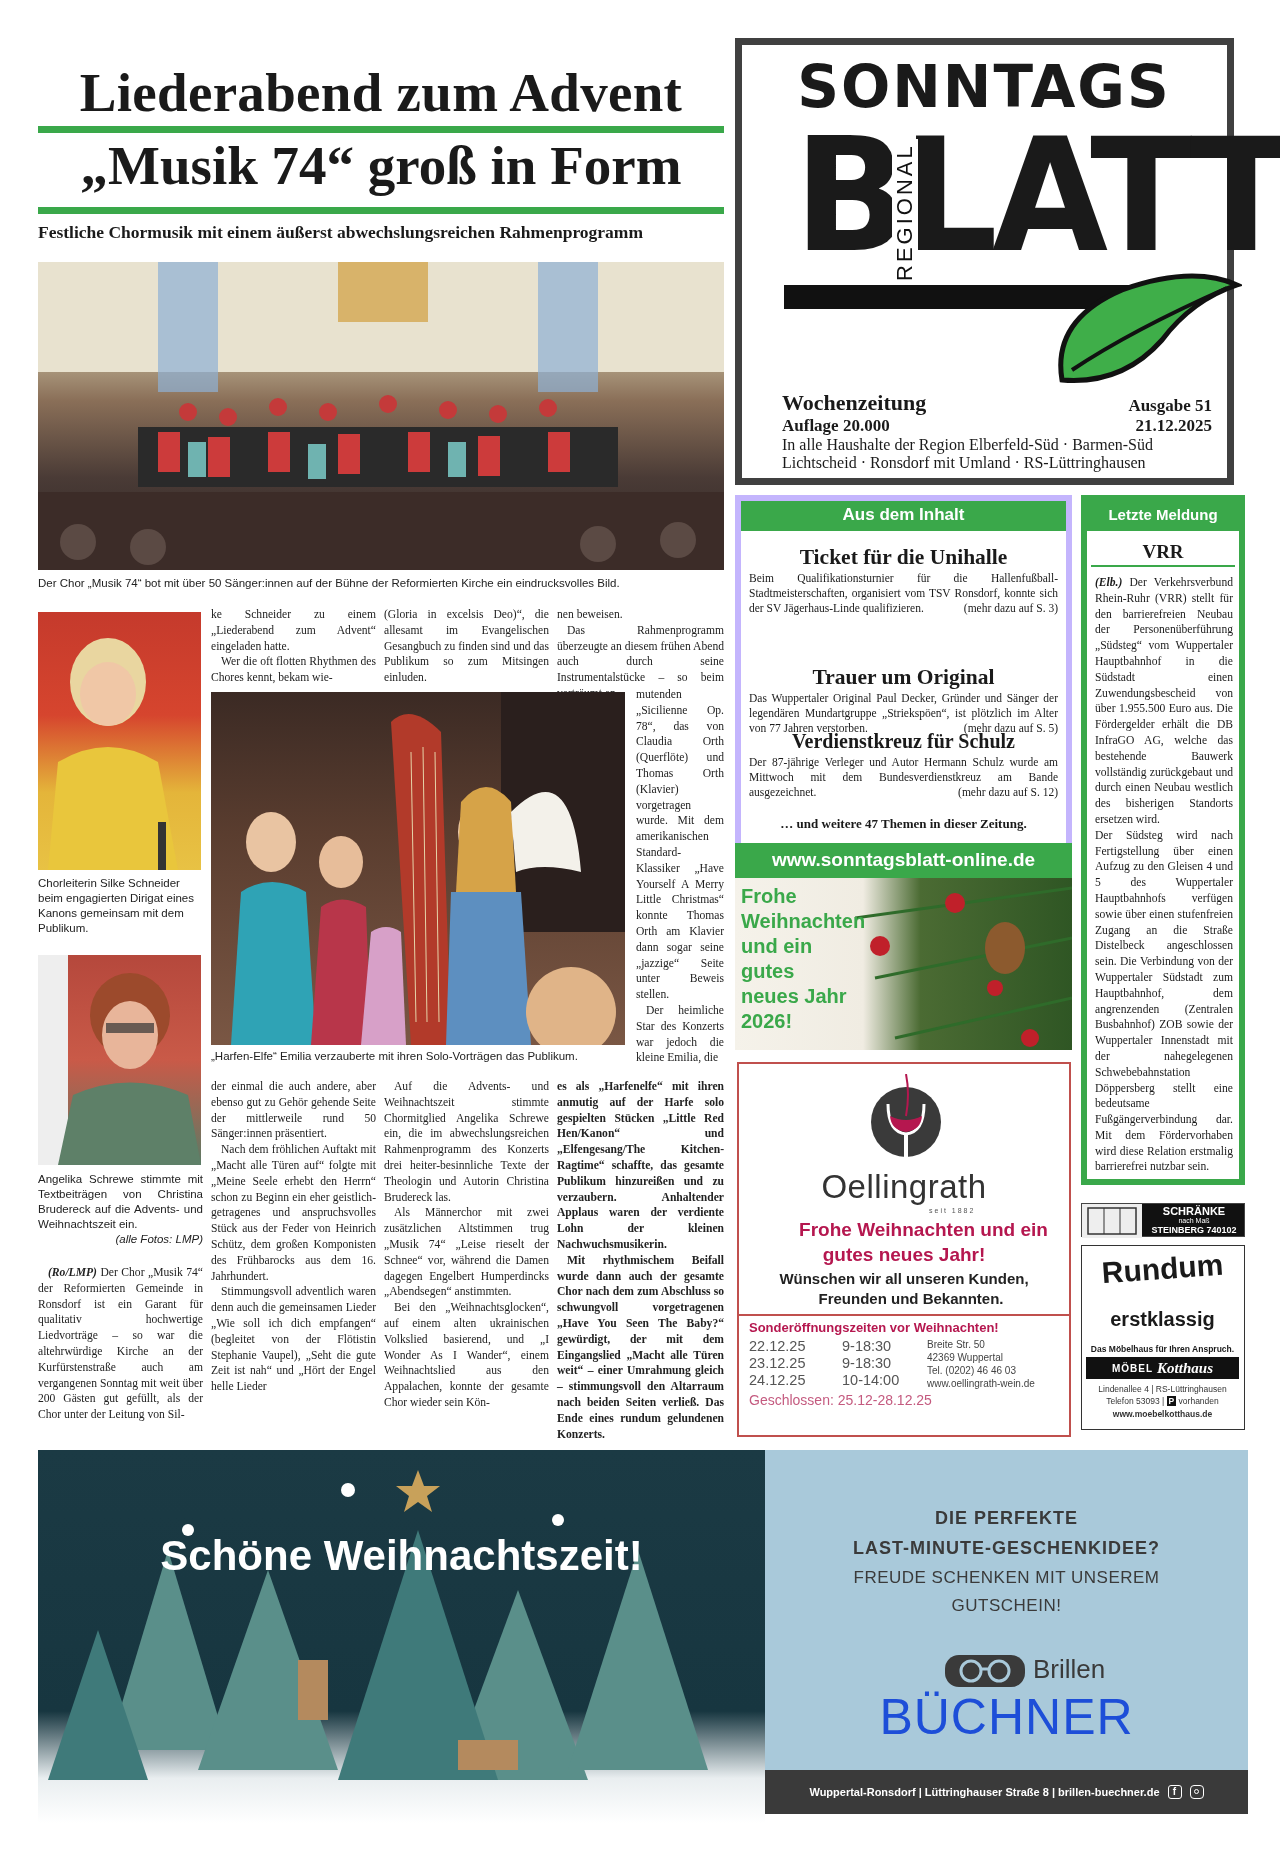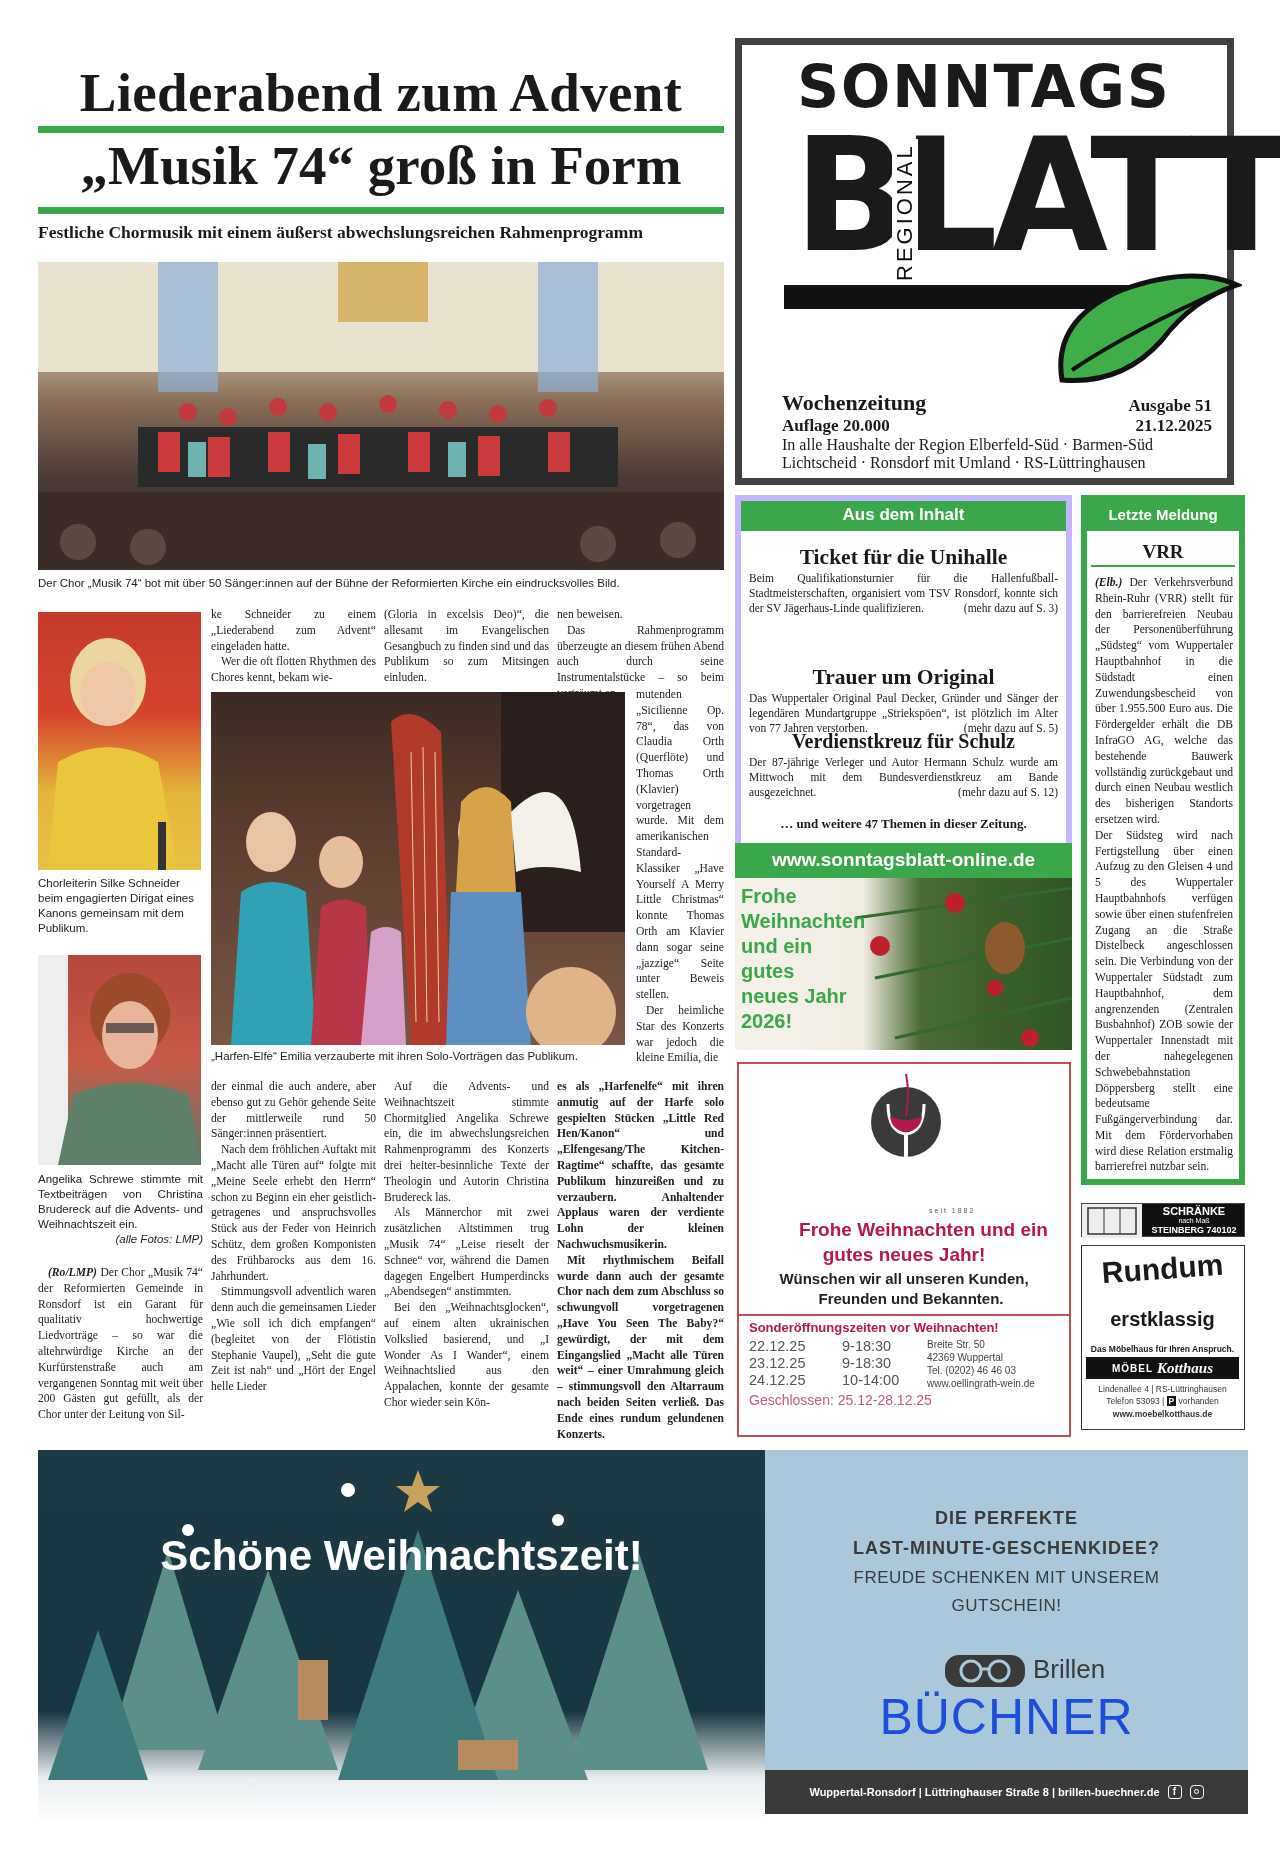--- a/index.html
+++ b/index.html
@@ -291,20 +291,21 @@
 </div>
 
 <div class="abs" id="oellingrath">
   <svg class="abs" style="left:127px; top:10px;" width="80" height="85" viewBox="0 0 80 85">
     <circle cx="40" cy="48" r="35" fill="#3a3a3a"></circle>
     <path d="M22 30 Q22 58 40 60 Q58 58 58 30" fill="none" stroke="#fff" stroke-width="3"></path>
     <path d="M24 42 Q40 50 56 42 Q55 56 40 58 Q25 56 24 42 Z" fill="#b5174f"></path>
     <path d="M40 0 Q44 20 40 42" fill="none" stroke="#b5174f" stroke-width="2"></path>
     <rect x="38" y="60" width="4" height="25" fill="#fff"></rect>
   </svg>
+  <div class="abs sans" style="left:0; top:104px; width:330px; text-align:center; font-size:33px; color:#333; letter-spacing:0.5px;">Oellingrath</div>
   <div class="abs sans" style="left:190px; top:143px; font-size:7px; letter-spacing:2px; color:#555;">seit 1882</div>
   <div class="abs sans" style="left:0; top:155px; width:369px; text-align:center; font-size:19px; font-weight:bold; color:#b5174f;">Frohe Weihnachten und ein</div>
   <div class="abs sans" style="left:0; top:180px; width:330px; text-align:center; font-size:19px; font-weight:bold; color:#b5174f;">gutes neues Jahr!</div>
   <div class="abs sans" style="left:0; top:206px; width:330px; text-align:center; font-size:15px; font-weight:bold; color:#222;">Wünschen wir all unseren Kunden,</div>
   <div class="abs sans" style="left:0; top:226px; width:330px; text-align:center; font-size:15px; font-weight:bold; color:#222;padding-left:14px;">Freunden und Bekannten.</div>
   <div class="abs" style="left:0; top:250px; width:330px; height:2px; background:#c0504d;"></div>
   <div class="abs sans" style="left:10px; top:256px; font-size:13px; font-weight:bold; color:#b5174f;">Sonderöffnungszeiten vor Weihnachten!</div>
   <div class="abs sans" style="left:10px; top:274px; font-size:14.5px; color:#555; line-height:17px;">
     <div style="display:flex;">
         <span style="width:93px;">22.12.25</span>

